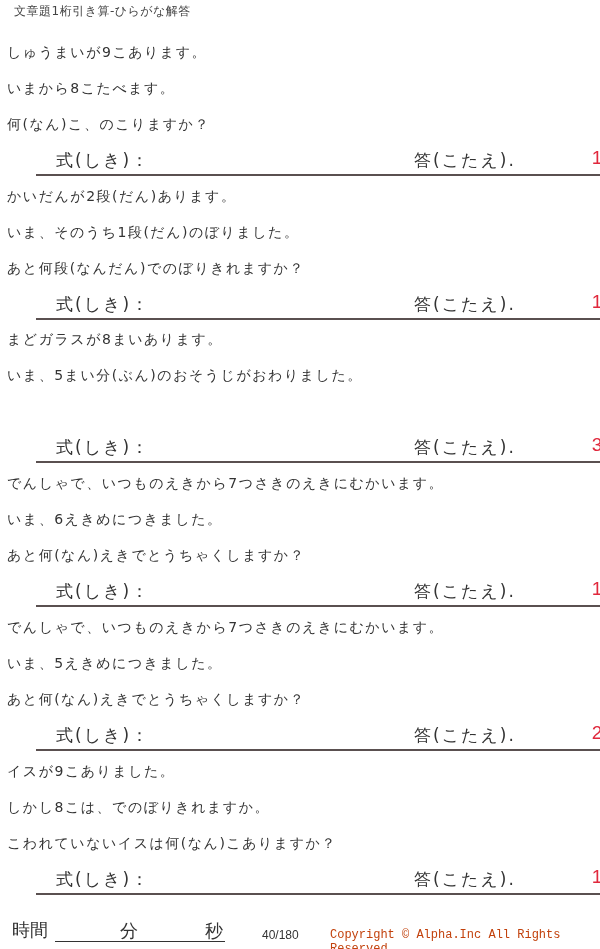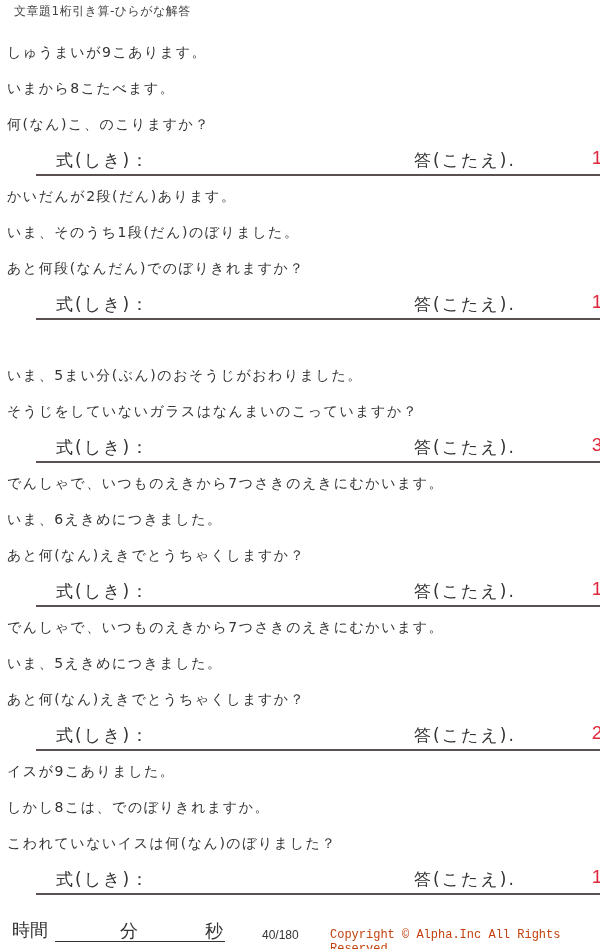--- a/index.html
+++ b/index.html
@@ -44,22 +44,22 @@
   <div class="q q3">あと何段(なんだん)でのぼりきれますか？</div>
   <div class="ans-row">
     <span class="shiki">式(しき)：</span>
     <span class="kotae">答(こたえ).</span>
     <span class="answer">1</span>
     <div class="rule"></div>
   </div>
 </div>
 
 <div class="problem" style="top:325px">
+  <div class="q q1">まどガラスが8まいあります。</div>
   <div class="q q2">いま、5まい分(ぶん)のおそうじがおわりました。</div>
-  <div class="q q3">そうじをしていないガラスはなんまいのこっていますか？</div>
   <div class="ans-row">
     <span class="shiki">式(しき)：</span>
     <span class="kotae">答(こたえ).</span>
     <span class="answer">3</span>
     <div class="rule"></div>
   </div>
 </div>
 
 <div class="problem" style="top:469px">
   <div class="q q1">でんしゃで、いつものえきから7つさきのえきにむかいます。</div>
@@ -81,21 +81,21 @@
     <span class="shiki">式(しき)：</span>
     <span class="kotae">答(こたえ).</span>
     <span class="answer">2</span>
     <div class="rule"></div>
   </div>
 </div>
 
 <div class="problem" style="top:757px">
   <div class="q q1">イスが9こありました。</div>
   <div class="q q2">しかし8こは、でのぼりきれますか。</div>
-  <div class="q q3">こわれていないイスは何(なん)のぼりました？</div>
+  <div class="q q3">こわれていないイスは何(なん)こありますか？</div>
   <div class="ans-row">
     <span class="shiki">式(しき)：</span>
     <span class="kotae">答(こたえ).</span>
     <span class="answer">1</span>
     <div class="rule"></div>
   </div>
 </div>
 
 <div class="footer">
   <span class="jikan">時間</span>

